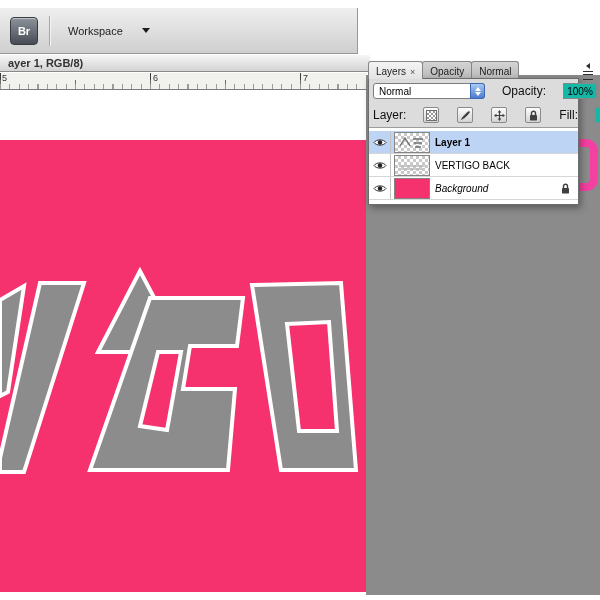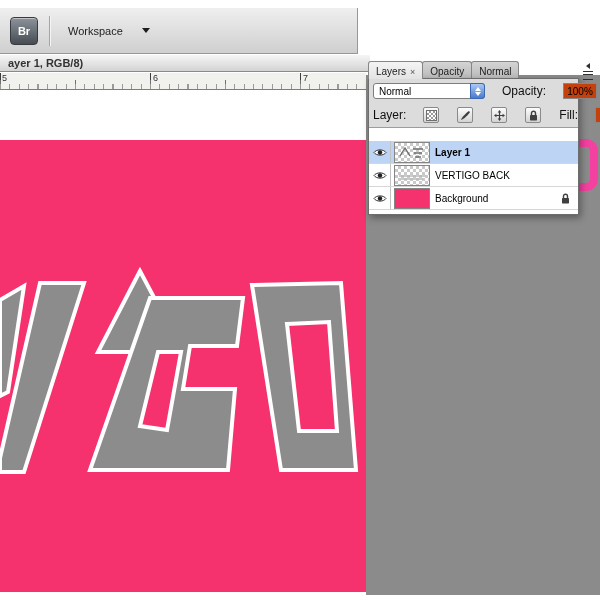--- a/index.html
+++ b/index.html
@@ -79,51 +79,51 @@
     position:relative;box-sizing:border-box;flex:0 0 auto;
   }
   .stepper{
     position:absolute;right:-1px;top:-1px;bottom:-1px;width:15px;border-radius:0 3px 3px 0;
     background:linear-gradient(#abc9f4,#4a7bce);border:1px solid #3b67b4;
     display:flex;flex-direction:column;align-items:center;justify-content:center;gap:1px;box-sizing:border-box;
   }
   .tri-up{width:0;height:0;border-left:3px solid transparent;border-right:3px solid transparent;border-bottom:4px solid #fff}
   .tri-down{width:0;height:0;border-left:3px solid transparent;border-right:3px solid transparent;border-top:4px solid #fff}
   .value-box{
-    width:32px;height:14px;background:#c2410c;border:1px solid #878787;
+    width:32px;height:14px;background:#14b8a6;border:1px solid #878787;
     font-size:10px;color:#000;display:flex;align-items:center;justify-content:center;flex:0 0 auto;
   }
   .spin{
     width:12px;height:15px;border-radius:3px;background:linear-gradient(#abc9f4,#4a7bce);
     border:1px solid #3b67b4;display:flex;align-items:center;justify-content:center;flex:0 0 auto;box-sizing:border-box;
   }
   .tri-right{width:0;height:0;border-top:3px solid transparent;border-bottom:3px solid transparent;border-left:4px solid #fff}
   .lock-btn{
     width:16px;height:16px;border-radius:2px;margin-right:1px;flex:0 0 auto;
     background:linear-gradient(#fdfdfd,#d3d3d3);border:1px solid #8a8a8a;
     display:flex;align-items:center;justify-content:center;box-sizing:border-box;
   }
   .push-right{margin-left:auto}
 
-  .rows{background:#fff;border-top:1px solid #9c9c9c;padding:13px 0 4px}
+  .rows{background:#fff;border-top:1px solid #9c9c9c;padding:3px 0 4px}
   .layer-row{display:flex;align-items:center;height:22px;border-bottom:1px solid #d6d6d6;position:relative}
   .layer-row.selected{background:var(--selection-blue,#bdd4f5)}
   .eye-cell{width:22px;height:100%;border-right:1px solid #c2c2c2;display:flex;align-items:center;justify-content:center;box-sizing:border-box}
   .thumb{width:34px;height:19px;border:1px solid #858585;margin:0 5px 0 3px;position:relative;overflow:hidden;flex:0 0 auto}
   .checker{
     background-color:#fff;
     background-image:
       linear-gradient(45deg,#c9c9c9 25%,transparent 25%,transparent 75%,#c9c9c9 75%),
       linear-gradient(45deg,#c9c9c9 25%,transparent 25%,transparent 75%,#c9c9c9 75%);
     background-size:6px 6px;background-position:0 0,3px 3px;
   }
   .solid-pink{background:var(--canvas-pink,#f5326e)}
   .layer-name{font-size:10px;color:#000;white-space:nowrap}
   .selected .layer-name{font-weight:bold}
-  .italic{}
+  .italic{font-style:italic}
   .lock-badge{margin-left:auto;margin-right:8px;display:flex;align-items:center}
 
   
   .dock{position:absolute;left:583px;top:63px;display:flex;flex-direction:column;align-items:center;gap:2px}
   .dock-tri{width:0;height:0;border-top:3px solid transparent;border-bottom:3px solid transparent;border-right:4px solid #2e2e2e}
   .dock-lines{width:10px;height:7px;border-top:1px solid #2e2e2e;border-bottom:1px solid #2e2e2e;position:relative}
   .dock-lines::after{content:"";position:absolute;left:0;right:0;top:2px;border-top:1px solid #2e2e2e}
 
   
   .bracket{

